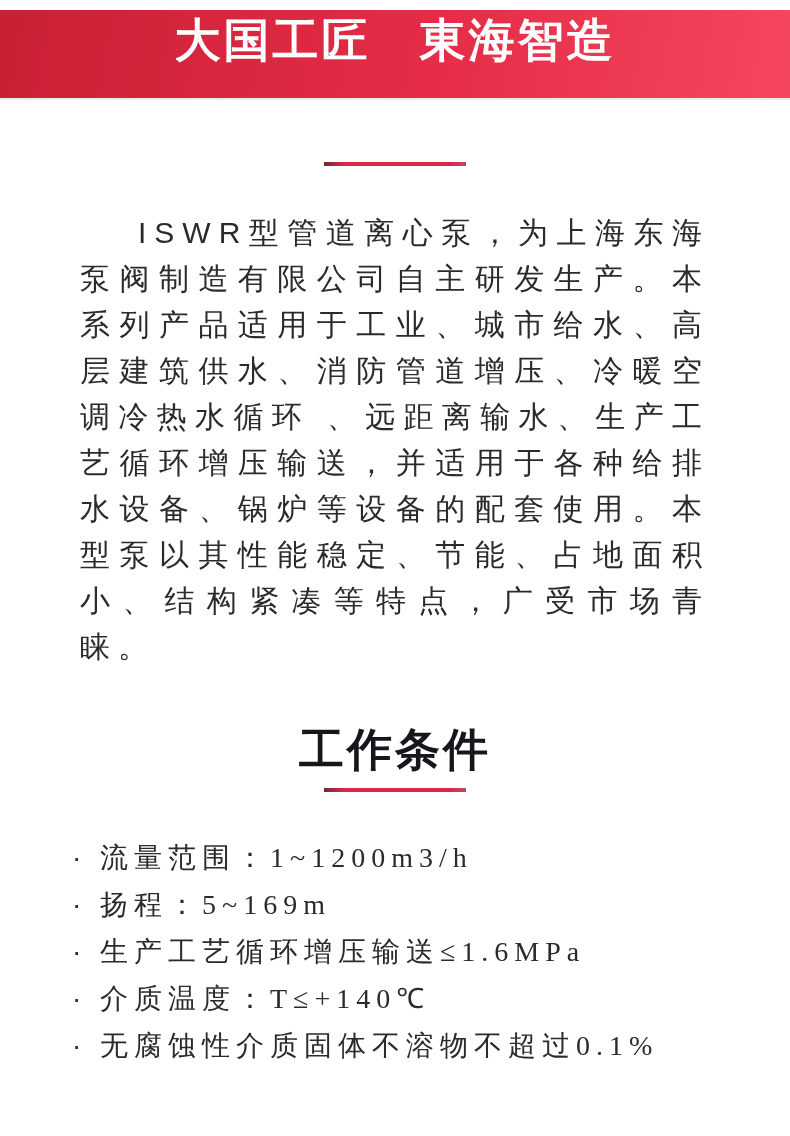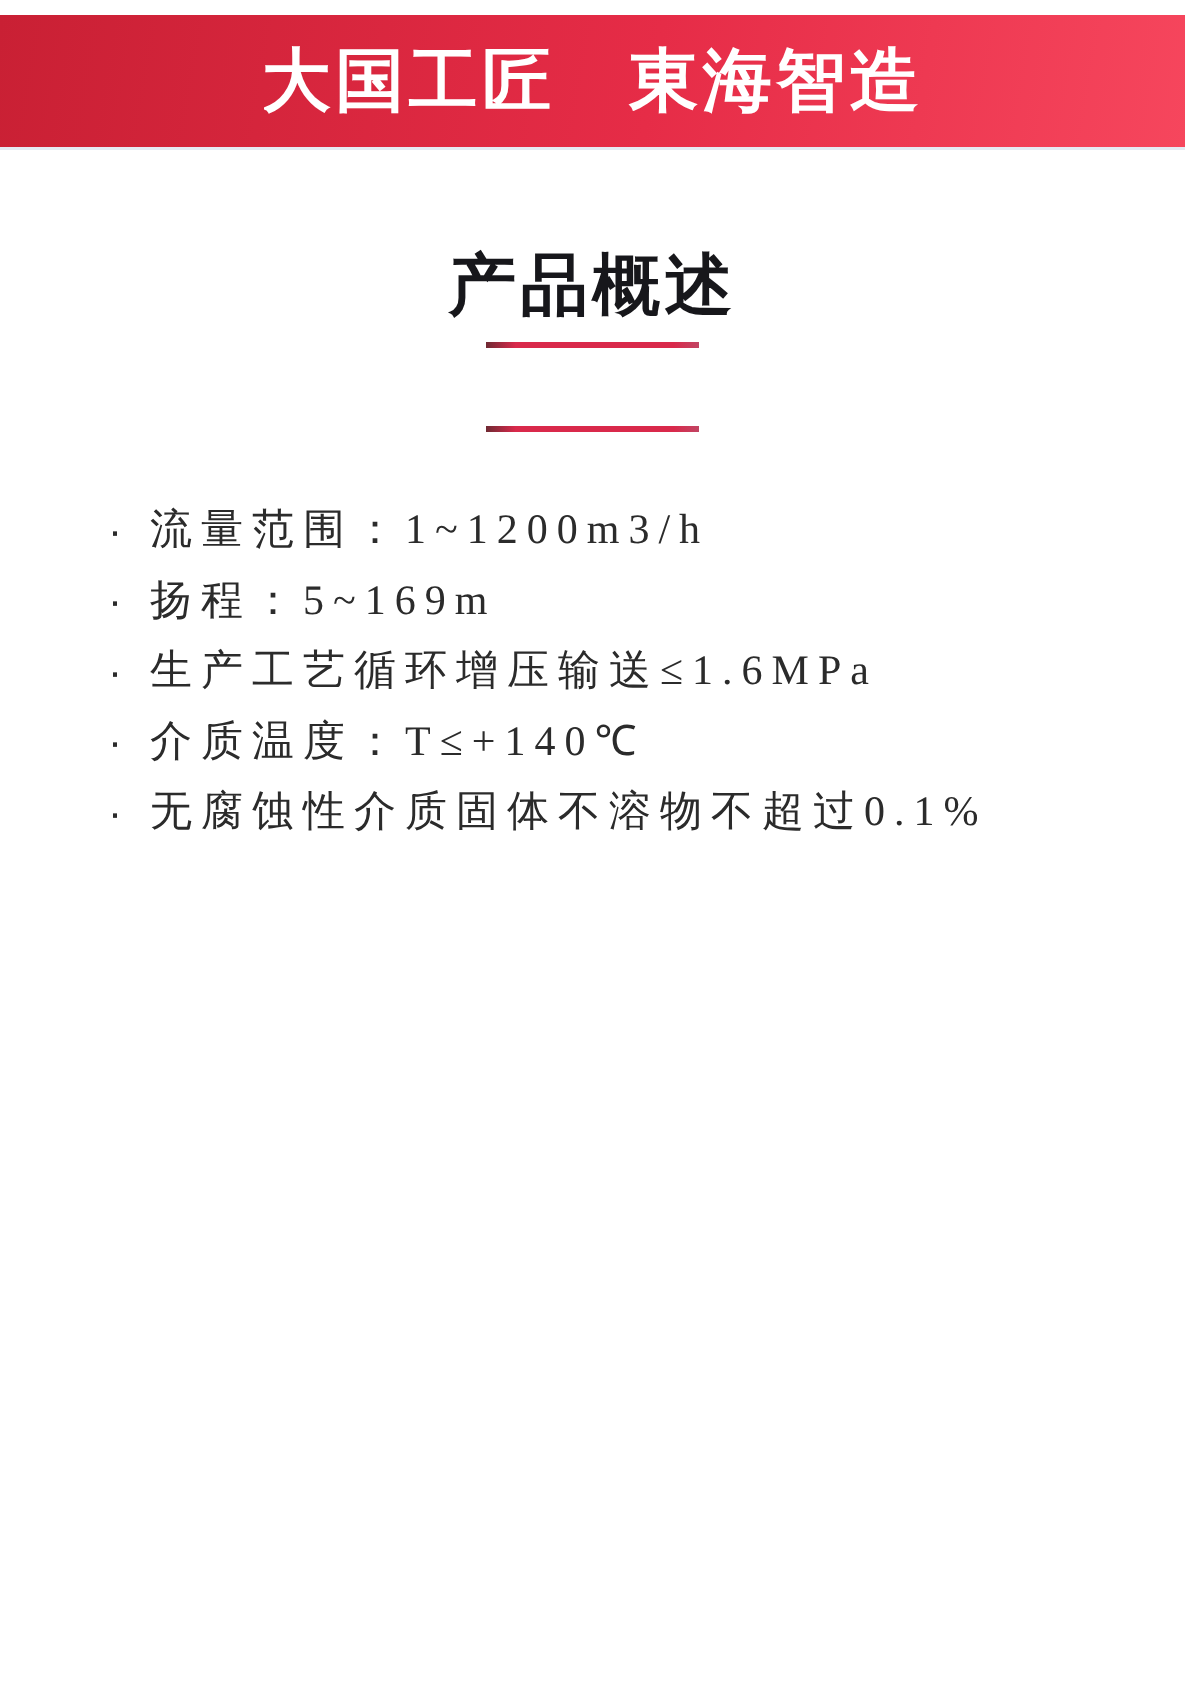--- a/index.html
+++ b/index.html
@@ -16,21 +16,20 @@
     width: 790px;
     height: 1136px;
     background: #ffffff;
   }
   
   .banner {
     margin-top: 10px;
     height: 88px;
     width: 790px;
     display: flex;
-    align-items: center;
     justify-content: center;
     background: linear-gradient(100deg, #c92034 0%, #e62c47 55%, #f6465d 100%);
     box-shadow: 0 2px 0 rgba(208, 216, 234, 0.55);
   }
   .banner-title {
     color: #ffffff;
     font-size: 46px;
     font-weight: 700;
     letter-spacing: 3px;
     white-space: nowrap;
@@ -91,25 +90,26 @@
 
 <div class="page">
 
   <header class="banner">
     <span class="banner-title">大国工匠　東海智造</span>
   </header>
 
   <main>
 
     <section class="section-overview">
-      <h2 class="section-heading">产品概述</h2>
       <div class="heading-underline"></div>
+      <p class="overview-paragraph">ISWR型管道离心泵，为上海东海泵阀制造有限公司自主研发生产。本系列产品适用于工业、城市给水、高层建筑供水、消防管道增压、冷暖空调冷热水循环 、远距离输水、生产工艺循环增压输送，并适用于各种给排水设备、锅炉等设备的配套使用。本型泵以其性能稳定、节能、占地面积小、结构紧凑等特点，广受市场青睐。</p>
     </section>
 
     <section class="section-conditions">
+      <h2 class="section-heading">工作条件</h2>
       <div class="heading-underline"></div>
 
       <ul class="spec-list">
         <li class="spec-item">
           <span class="bullet">·</span>
           <span class="spec-text">流量范围：1~1200m3/h</span>
         </li>
         <li class="spec-item">
           <span class="bullet">·</span>
           <span class="spec-text">扬程：5~169m</span>

